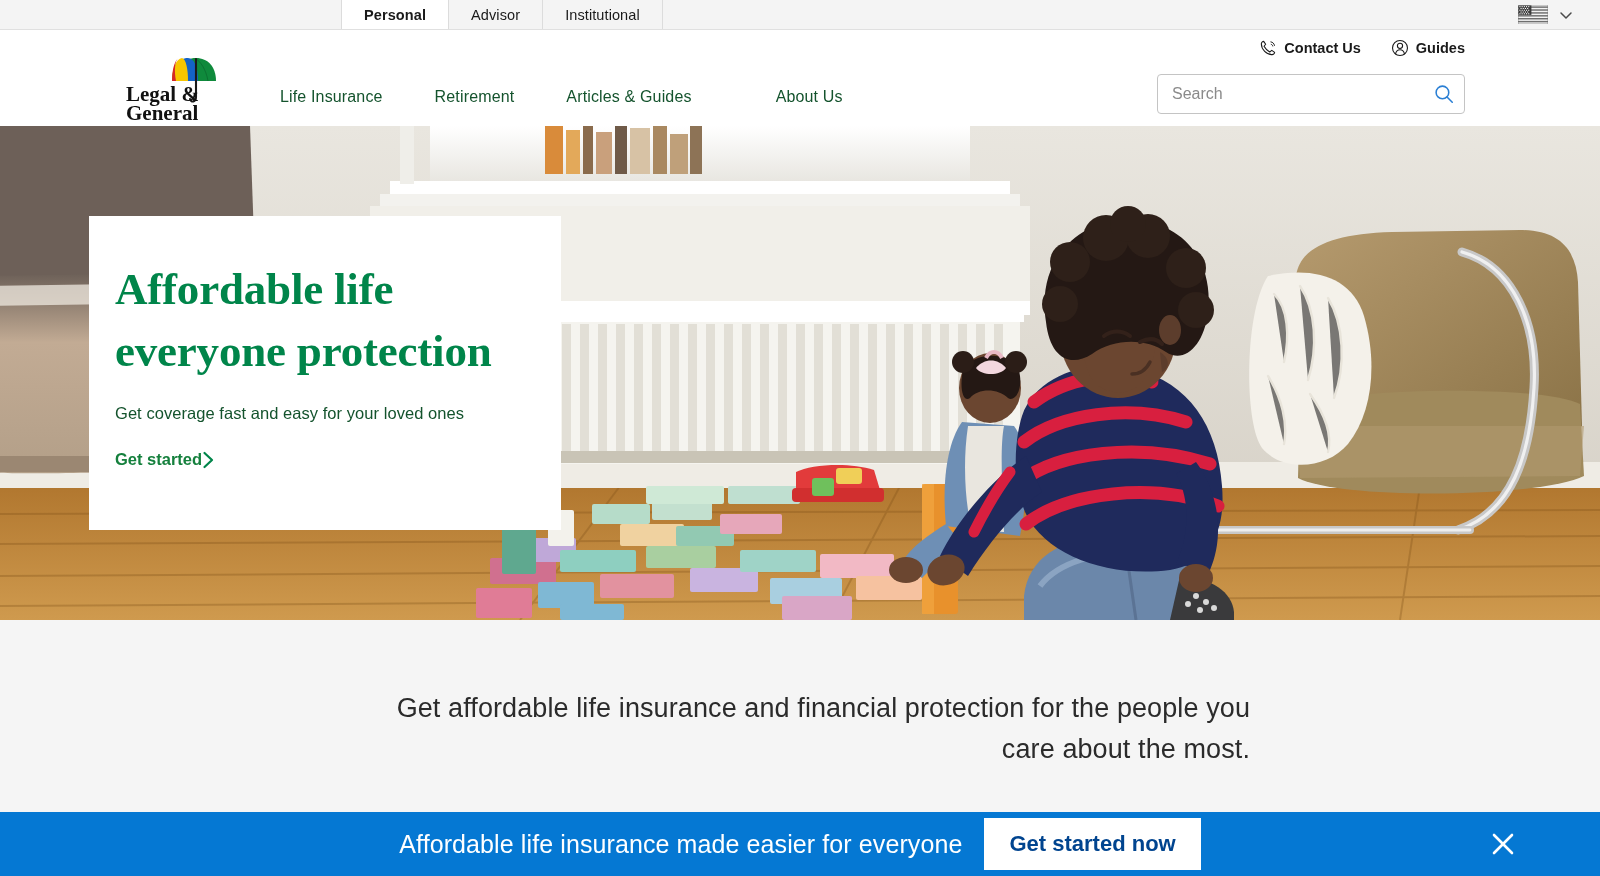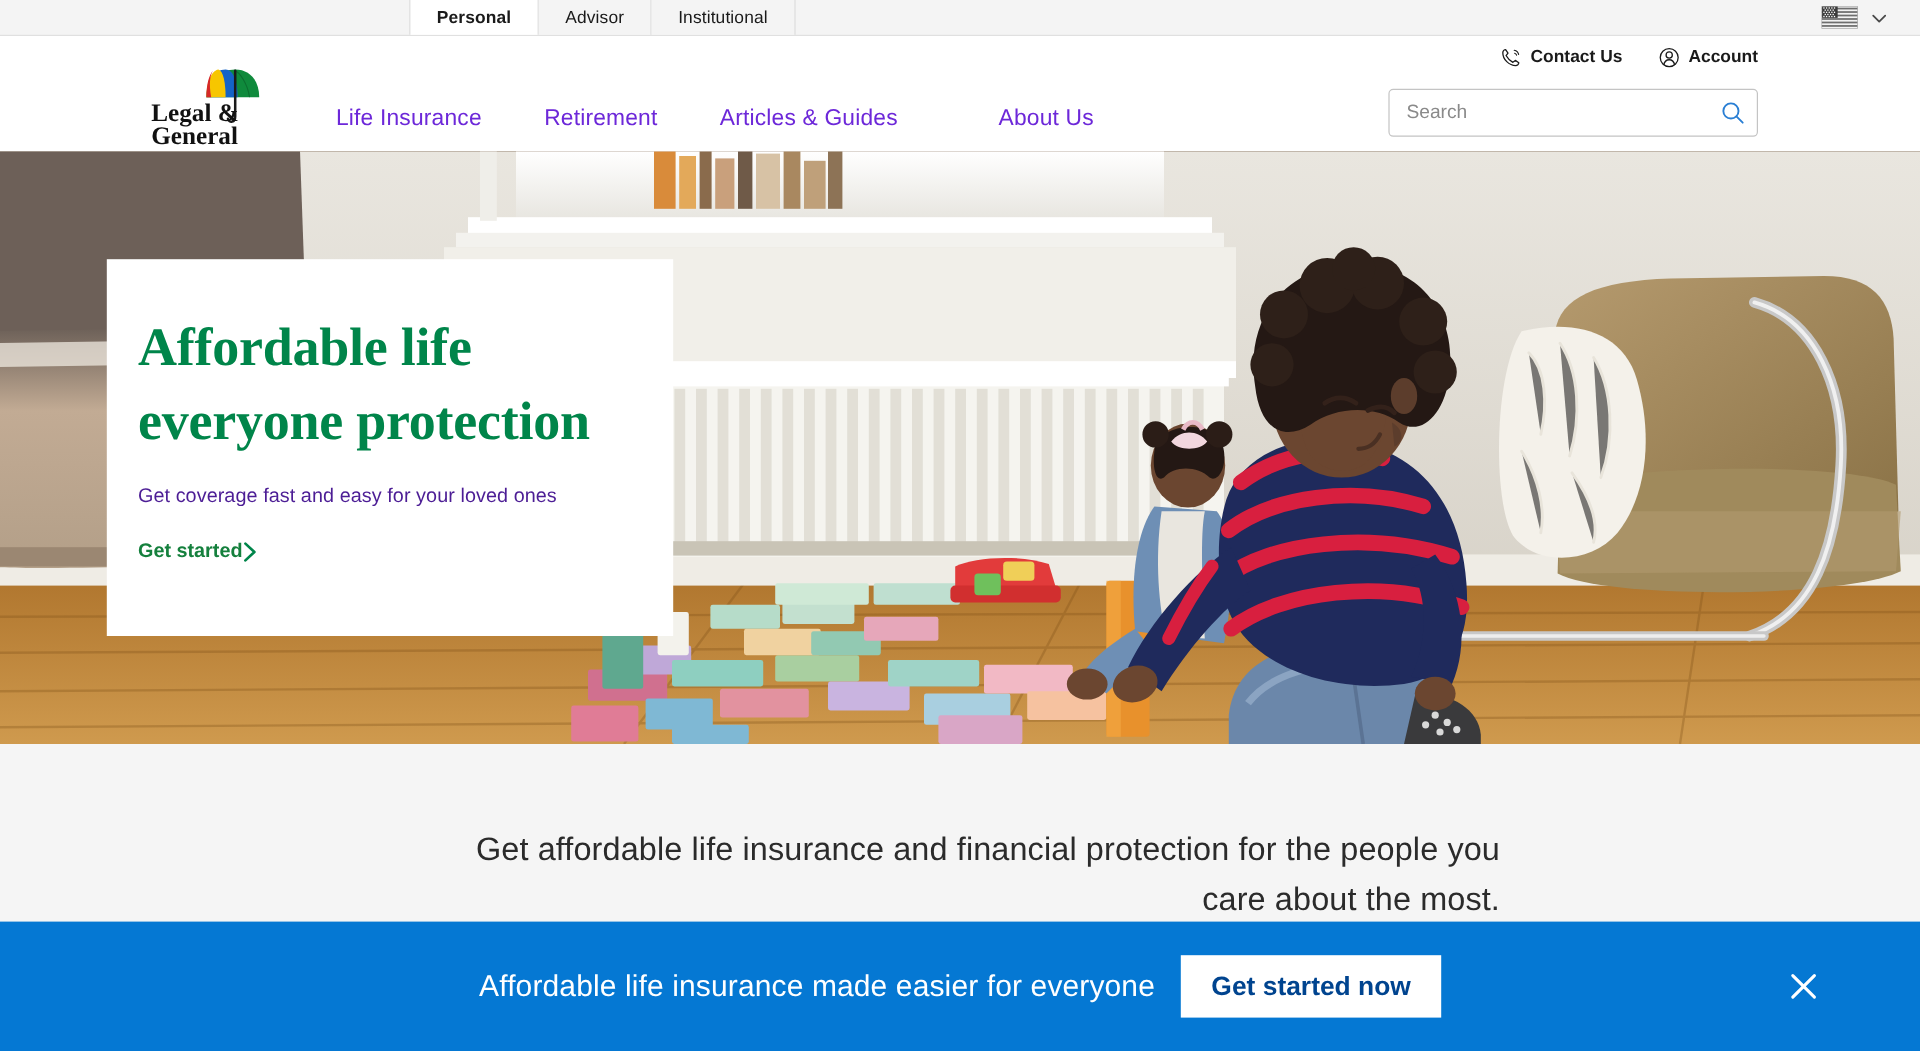--- a/index.html
+++ b/index.html
@@ -139,22 +139,22 @@
   }
 
   .mainnav {
     position: absolute;
     left: 280px;
     top: 48px;
     display: flex;
     gap: 0;
   }
   .nav-item {
-    font-size: 19px;
-    color: #6d28d9;
+    font-size: 16px;
+    color: #14532d;
     cursor: pointer;
     text-decoration: none;
     padding: 10px 0;
     margin-right: 52px;
     white-space: nowrap;
     letter-spacing: 0.15px;
   }
   .nav-item:last-child { margin-right: 0; margin-left: 32px; }
 
   
@@ -180,21 +180,21 @@
     font-family: "Liberation Serif", serif;
     font-size: 45px;
     font-weight: bold;
     color: #00854a;
     line-height: 1.38;
     letter-spacing: -0.2px;
   }
   .hero-sub {
     margin-top: 22px;
     font-size: 16.5px;
-    color: #4c1d95;
+    color: #14532d;
     letter-spacing: 0.05px;
   }
   .hero-cta {
     margin-top: 27px;
     display: inline-flex;
     align-items: center;
     font-size: 16.5px;
     font-weight: bold;
     color: #15803d;
     cursor: pointer;
@@ -220,21 +220,21 @@
     letter-spacing: 0.1px;
     text-align: right;
   }
 
   
   .sticky-banner {
     position: absolute;
     left: 0;
     bottom: 0;
     width: 1600px;
-    height: 108px;
+    height: 64px;
     background: #0578d3;
     display: flex;
     align-items: center;
     justify-content: center;
     gap: 22px;
     z-index: 40;
   }
   .banner-text {
     font-size: 25px;
     color: #ffffff;
@@ -351,21 +351,21 @@
           <path d="M13.6 6.0 C14.6 6.3 15.1 6.8 15.3 7.8" fill="none" stroke="#1a1a1a" stroke-width="1.1" stroke-linecap="round"></path>
         </svg>
         <span>Contact Us</span>
       </a>
       <a class="util-link" href="#">
         <svg width="18" height="18" viewBox="0 0 20 20">
           <circle cx="10" cy="10" r="8.3" fill="none" stroke="#1a1a1a" stroke-width="1.2"></circle>
           <circle cx="10" cy="7.6" r="2.9" fill="none" stroke="#1a1a1a" stroke-width="1.2"></circle>
           <path d="M4.9 17 C5.6 13.6 7.6 12 10 12 C12.4 12 14.4 13.6 15.1 17" fill="none" stroke="#1a1a1a" stroke-width="1.2"></path>
         </svg>
-        <span>Account</span>
+        <span>Guides</span>
       </a>
     </div>
 
     <div class="searchbox">
       <input type="text" placeholder="Search" style="">
       <button class="search-btn">
         <svg width="22" height="22" viewBox="0 0 24 24">
           <circle cx="10.3" cy="10.3" r="6.9" fill="none" stroke="#2a7fd4" stroke-width="1.7"></circle>
           <line x1="15.3" y1="15.3" x2="21" y2="21" stroke="#2a7fd4" stroke-width="1.7" stroke-linecap="round"></line>
         </svg>

